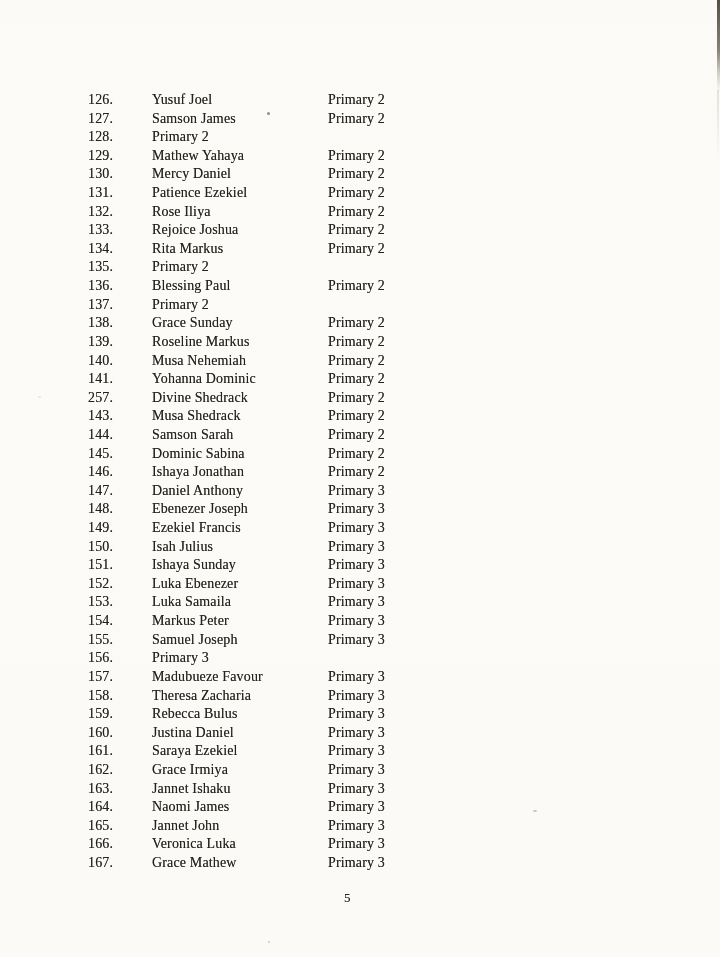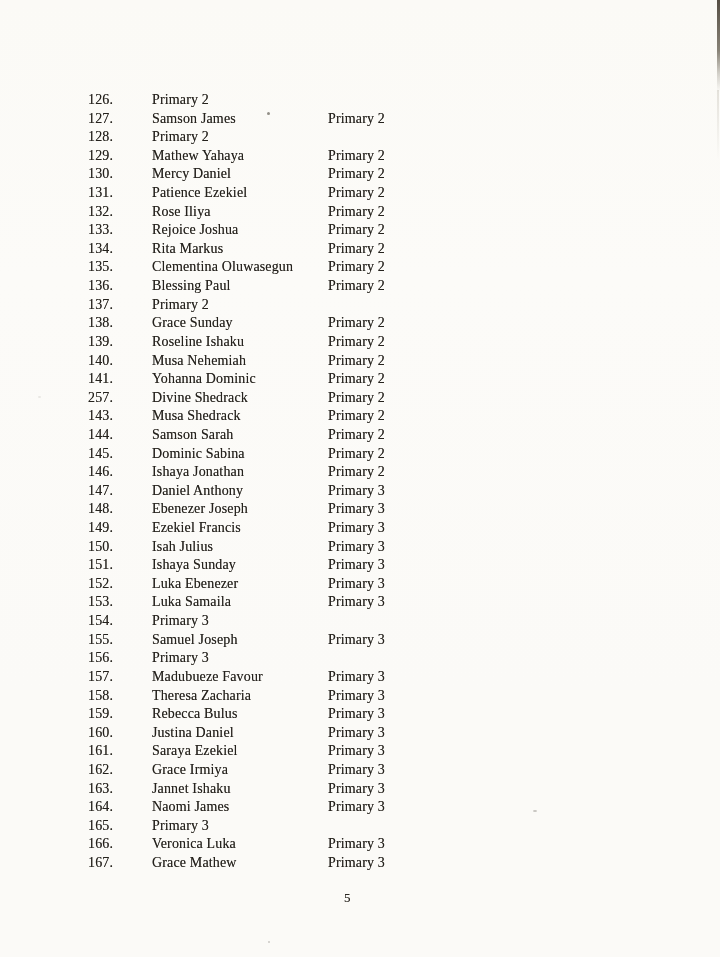--- a/index.html
+++ b/index.html
@@ -80,20 +80,21 @@
 <body>
 
 <div class="page">
 
   <div class="scan-line-right"></div>
   <div class="scan-line-right-faint"></div>
 
   <div class="list" id="list">
   <div class="row">
     <span class="cell no">126.</span>
+    <span class="cell name">Yusuf Joel</span>
     <span class="cell grade">Primary 2</span>
   </div>
 
   <div class="row">
     <span class="cell no">127.</span>
     <span class="cell name">Samson James</span>
     <span class="cell grade">Primary 2</span>
   </div>
 
   <div class="row">
@@ -132,21 +133,20 @@
   </div>
 
   <div class="row">
     <span class="cell no">134.</span>
     <span class="cell name">Rita Markus</span>
     <span class="cell grade">Primary 2</span>
   </div>
 
   <div class="row">
     <span class="cell no">135.</span>
-    <span class="cell name">Clementina Oluwasegun</span>
     <span class="cell grade">Primary 2</span>
   </div>
 
   <div class="row">
     <span class="cell no">136.</span>
     <span class="cell name">Blessing Paul</span>
     <span class="cell grade">Primary 2</span>
   </div>
 
   <div class="row">
@@ -155,21 +155,21 @@
   </div>
 
   <div class="row">
     <span class="cell no">138.</span>
     <span class="cell name">Grace Sunday</span>
     <span class="cell grade">Primary 2</span>
   </div>
 
   <div class="row">
     <span class="cell no">139.</span>
-    <span class="cell name">Roseline Ishaku</span>
+    <span class="cell name">Roseline Markus</span>
     <span class="cell grade">Primary 2</span>
   </div>
 
   <div class="row">
     <span class="cell no">140.</span>
     <span class="cell name">Musa Nehemiah</span>
     <span class="cell grade">Primary 2</span>
   </div>
 
   <div class="row">
@@ -245,20 +245,21 @@
   </div>
 
   <div class="row">
     <span class="cell no">153.</span>
     <span class="cell name">Luka Samaila</span>
     <span class="cell grade">Primary 3</span>
   </div>
 
   <div class="row">
     <span class="cell no">154.</span>
+    <span class="cell name">Markus Peter</span>
     <span class="cell grade">Primary 3</span>
   </div>
 
   <div class="row">
     <span class="cell no">155.</span>
     <span class="cell name">Samuel Joseph</span>
     <span class="cell grade">Primary 3</span>
   </div>
 
   <div class="row">
@@ -309,20 +310,21 @@
   </div>
 
   <div class="row">
     <span class="cell no">164.</span>
     <span class="cell name">Naomi James</span>
     <span class="cell grade">Primary 3</span>
   </div>
 
   <div class="row">
     <span class="cell no">165.</span>
+    <span class="cell name">Jannet John</span>
     <span class="cell grade">Primary 3</span>
   </div>
 
   <div class="row">
     <span class="cell no">166.</span>
     <span class="cell name">Veronica Luka</span>
     <span class="cell grade">Primary 3</span>
   </div>
 
   <div class="row">

